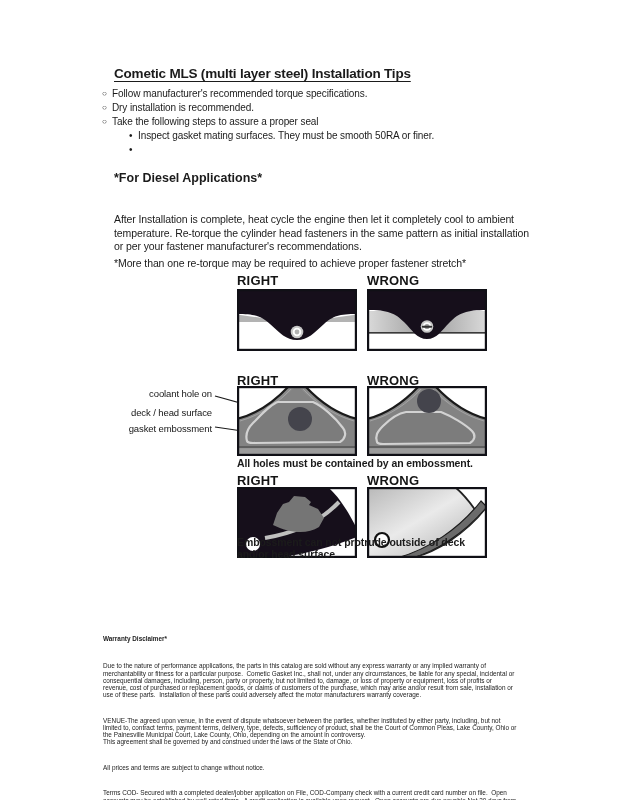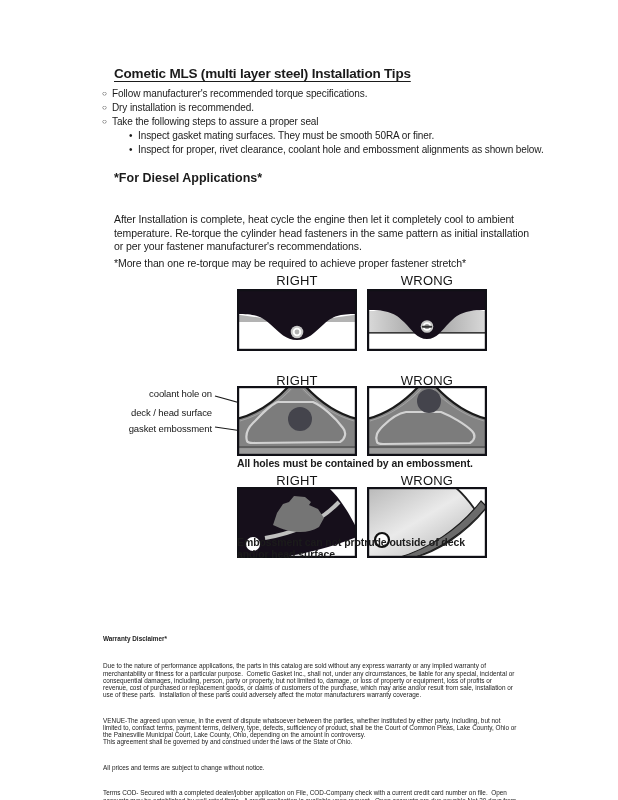--- a/index.html
+++ b/index.html
@@ -11,21 +11,21 @@
   .bullets{left:102px;top:43px;width:460px;font-size:10px;letter-spacing:-0.1px;}
   .bullet-row{display:flex;line-height:14px;}
   .bullet-marker{width:10px;font-size:8px;line-height:14px;flex:0 0 10px;}
   .sub{padding-left:27px;}
   .sub .bullet-marker{width:9px;flex-basis:9px;font-size:10px;}
   .diesel-heading{left:114px;top:127px;font-size:12.5px;font-weight:700;}
   .para{left:114px;top:0;width:470px;font-size:10.5px;line-height:13.5px;white-space:pre-line;letter-spacing:-0.1px;}
   .p1{top:134px;}
   .p2{top:169px;}
   .p3{top:213px;}
-  .rw-label{width:120px;text-align:center;font-size:13px;font-weight:400;letter-spacing:0.2px;color:#141414;}
+  .rw-label{width:120px;text-align:left;font-size:13px;font-weight:700;letter-spacing:0.2px;color:#141414;}
   .caption{left:237px;font-size:10.5px;font-weight:700;letter-spacing:-0.1px;white-space:pre-line;line-height:11.5px;}
   .panel{display:block;}
   .side-label{left:100px;width:112px;text-align:right;font-size:9.5px;line-height:19px;
               white-space:pre-line;letter-spacing:-0.1px;color:#151515;}
   .legal{left:103px;top:577px;width:414px;font-size:6.4px;line-height:7.1px;color:#222;
          letter-spacing:0;white-space:pre-wrap;}
   .legal .lp{margin:0 0 4.5px 0;}
   .legal .lh{font-weight:700;margin:0 0 6px 0;}
   .footer-code{left:386px;top:757px;font-size:14px;color:#6d28d9;letter-spacing:0.3px;text-align:center;}
 </style>
@@ -48,21 +48,20 @@
     <div class="bullet-row">
       <span class="bullet-marker">○</span>
       <span>Take the following steps to assure a proper seal</span>
     </div>
     <div class="bullet-row sub">
       <span class="bullet-marker">•</span>
       <span>Inspect gasket mating surfaces.  They must be smooth 50RA or finer.</span>
     </div>
     <div class="bullet-row sub">
       <span class="bullet-marker">•</span>
-      <span>Inspect for proper, rivet clearance, coolant hole and embossment alignments as shown below.</span>
     </div>
   </div>
 
   <div class="abs diesel-heading">*For Diesel Applications*</div>
   <div class="abs para p3">*More than one re-torque may be required to achieve proper fastener stretch*</div>
   <div class="abs para p2">After Installation is complete, heat cycle the engine then let it completely cool to ambient
 temperature. Re-torque the cylinder head fasteners in the same pattern as initial installation
 or per your fastener manufacturer's recommendations.</div>
 
   <div class="abs rw-label" style="left:237px;top:229px;">RIGHT</div>

